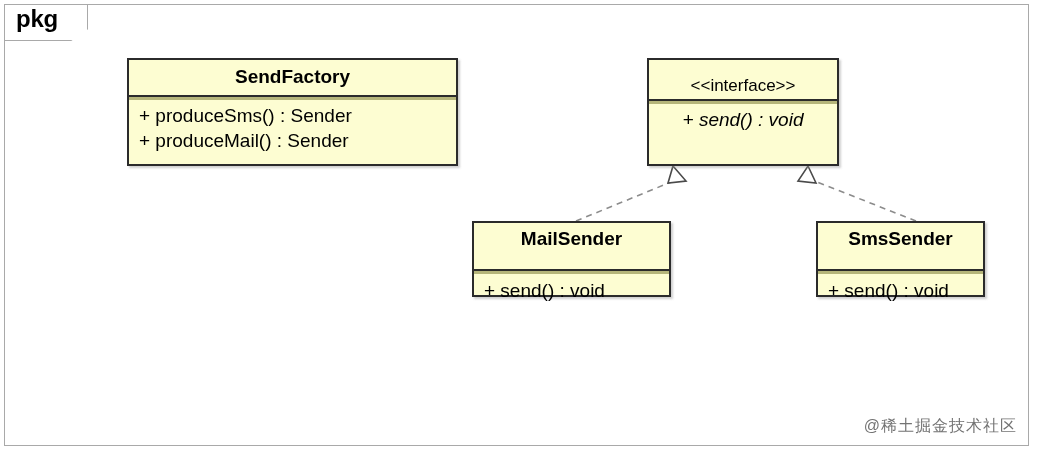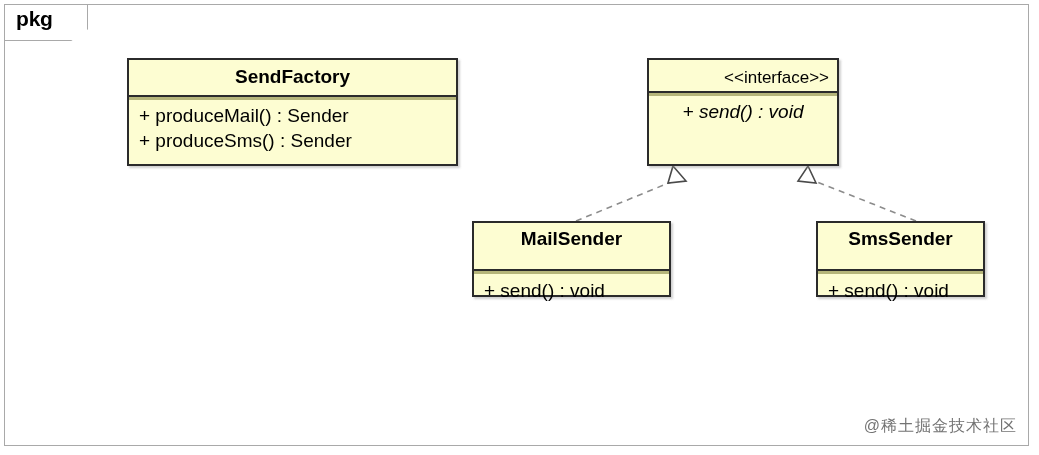--- a/index.html
+++ b/index.html
@@ -38,21 +38,21 @@
     box-sizing: border-box;
     background: #ffffff;
     border: 1px solid #a9a9a9;
     -webkit-clip-path: polygon(0 0, 100% 0, 100% 68%, 80% 100%, 0 100%);
     clip-path: polygon(0 0, 100% 0, 100% 68%, 80% 100%, 0 100%);
   }
   .pkg-tab-label {
     position: absolute;
     left: 16px;
     top: 7px;
-    font-size: 21px;
+    font-size: 24px;
     font-weight: bold;
     color: #000000;
     letter-spacing: -0.2px;
     line-height: 24px;
   }
   
   .uml-class {
     position: absolute;
     box-sizing: border-box;
     background: #fdfdd2;
@@ -97,21 +97,21 @@
   .uml-member.italic {
     font-style: italic;
   }
   
   #box-sendfactory { left: 127px; top: 58px;  width: 331px; height: 108px; }
   #box-sender      { left: 647px; top: 58px;  width: 192px; height: 108px; }
   #box-mailsender  { left: 472px; top: 221px; width: 199px; height: 76px; }
   #box-smssender   { left: 816px; top: 221px; width: 169px; height: 76px; }
 
   #box-sendfactory .uml-header { padding-top: 5px; padding-bottom: 6px; }
-  #box-sender .uml-header      { padding-top: 7px; padding-bottom: 3px; text-align: right; }
+  #box-sender .uml-header      { padding-top: 15px; padding-bottom: 3px; }
   #box-mailsender .uml-header,
   #box-smssender .uml-header   { padding-top: 4px; padding-bottom: 18px; }
 
   #box-sendfactory .uml-body { padding-top: 3px; }
   #box-sender .uml-body      { padding-top: 3px; text-align: center; }
   #box-sender .uml-member    { text-align: center; }
 
   
   .connectors {
     position: absolute;
@@ -153,22 +153,22 @@
       <polygon points="808,166 816,183 798,181" fill="#ffffff" stroke="#4a4a4a" stroke-width="1.6"></polygon>
     </g>
   </svg>
 
   <div class="uml-class" id="box-sendfactory">
     <div class="uml-header">
       <span class="uml-name">SendFactory</span>
     </div>
     <div class="uml-divider"></div>
     <div class="uml-body">
+      <div class="uml-member">+ produceSms() : Sender</div>
       <div class="uml-member">+ produceMail() : Sender</div>
-      <div class="uml-member">+ produceSms() : Sender</div>
     </div>
   </div>
 
   <div class="uml-class" id="box-sender">
     <div class="uml-header">
       <span class="uml-stereotype">&lt;&lt;interface&gt;&gt;</span>
     </div>
     <div class="uml-divider"></div>
     <div class="uml-body">
       <div class="uml-member italic">+ send() : void</div>

